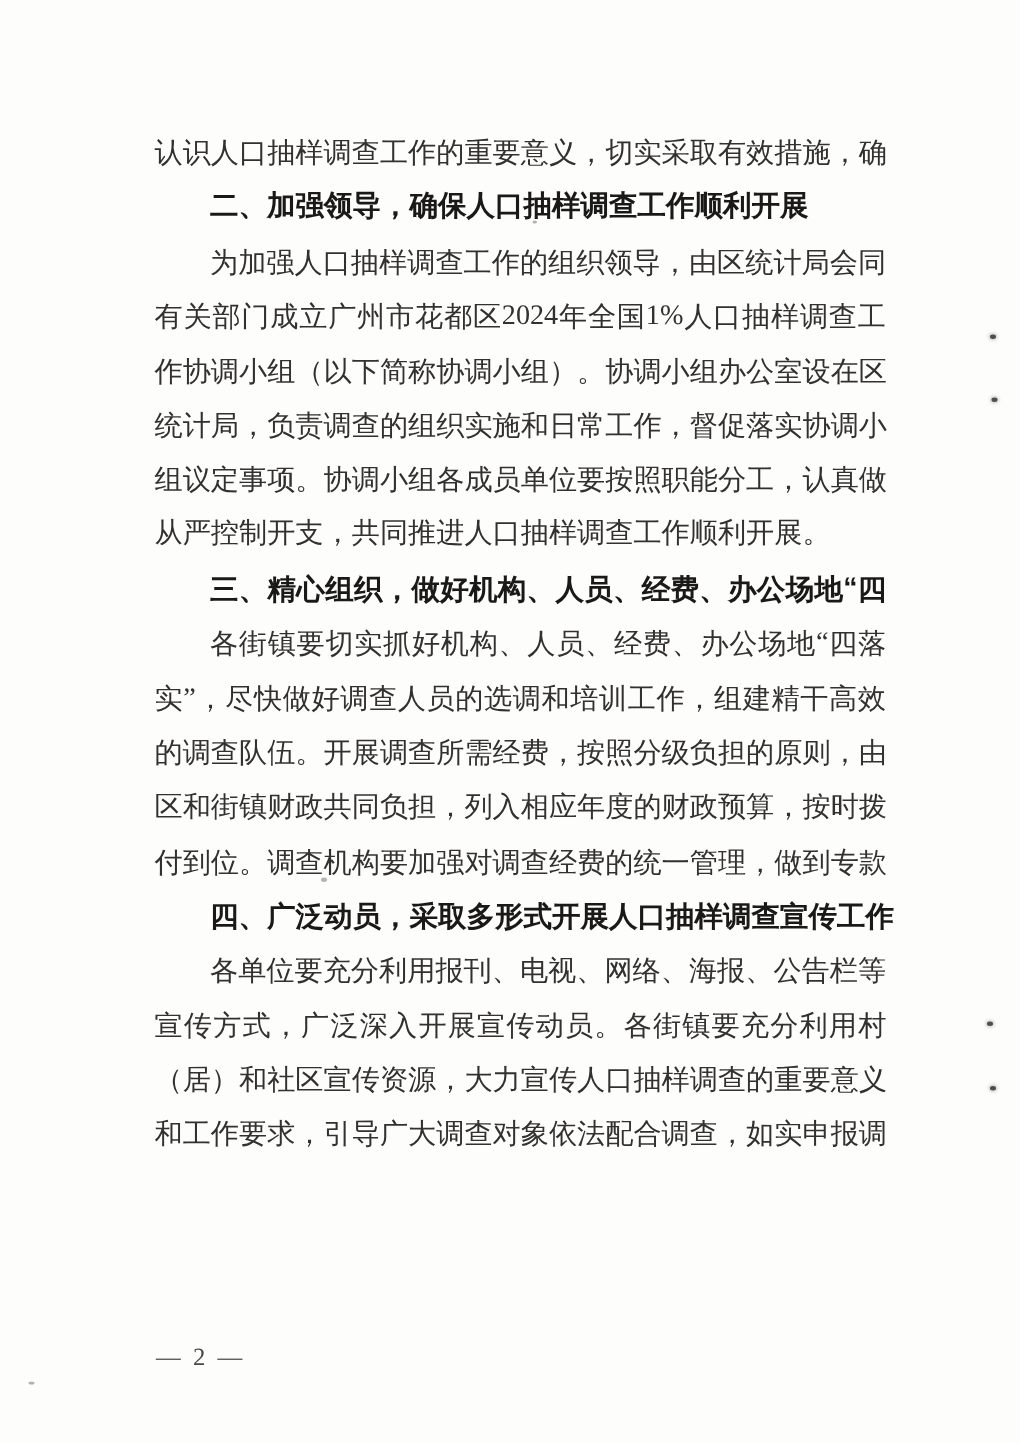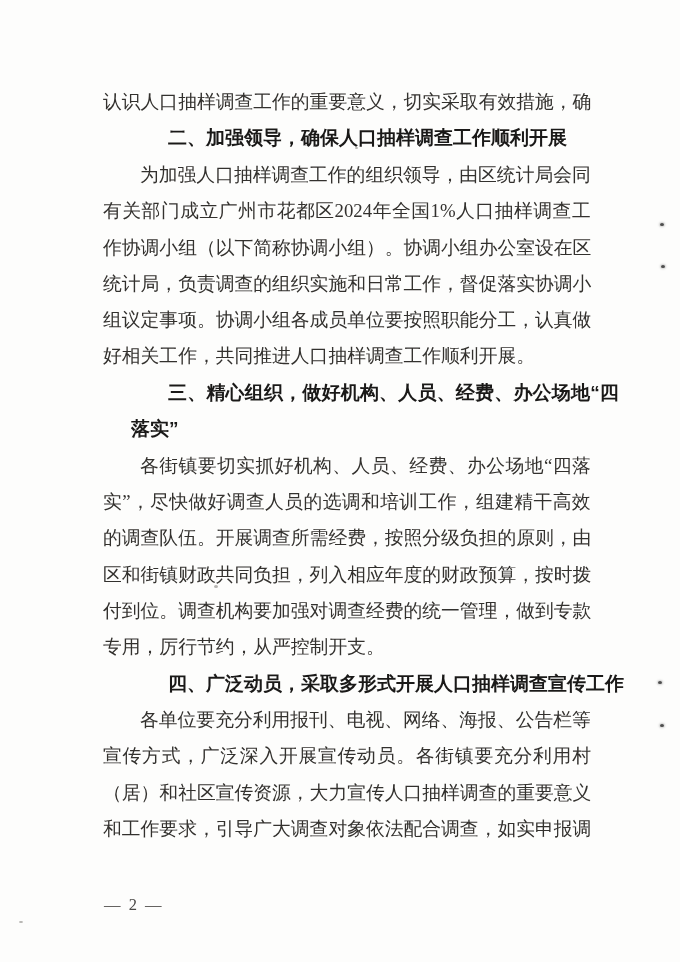--- a/index.html
+++ b/index.html
@@ -25,21 +25,21 @@
     line-height:36.35px;white-space:nowrap;
   }
   .line.justify{
     display:flex;justify-content:space-between;align-items:center;
     line-height:normal;
   }
   .line.indent{padding-left:37px;}
   .line:not(.justify).indent{padding-left:0;text-indent:37px;}
   .line.heading{
     font-family:"Liberation Sans","DejaVu Sans",sans-serif;
-    font-weight:700;font-size:19px;color:var(--heading-ink);margin-left:28px;
+    font-weight:700;font-size:19px;color:var(--heading-ink);
   }
   .page-number{
     position:absolute;left:104px;top:895px;
     font-size:16.5px;letter-spacing:2px;color:var(--page-number-ink);
     font-family:"Liberation Serif","DejaVu Serif",serif;
   }
   .speck{position:absolute;border-radius:50%;}
   .speck.dark{background:#4e4e4e;box-shadow:0 0 2px 1px rgba(120,120,120,.35);}
   .speck.faint{background:#b5b3b0;}
   .s1{left:660px;top:223px;width:4px;height:3px;}
@@ -214,21 +214,21 @@
         <span>照</span>
         <span>职</span>
         <span>能</span>
         <span>分</span>
         <span>工</span>
         <span>，</span>
         <span>认</span>
         <span>真</span>
         <span>做</span>
       </div>
-      <div class="line">好相关工作，共同推进人口抽样调查工作顺利开展。</div>
+      <div class="line">从严控制开支，共同推进人口抽样调查工作顺利开展。</div>
       <div class="line heading indent justify">
         <span>三</span>
         <span>、</span>
         <span>精</span>
         <span>心</span>
         <span>组</span>
         <span>织</span>
         <span>，</span>
         <span>做</span>
         <span>好</span>
@@ -241,21 +241,20 @@
         <span>经</span>
         <span>费</span>
         <span>、</span>
         <span>办</span>
         <span>公</span>
         <span>场</span>
         <span>地</span>
         <span>“</span>
         <span>四</span>
       </div>
-      <div class="line heading">落实”</div>
       <div class="line indent justify">
         <span>各</span>
         <span>街</span>
         <span>镇</span>
         <span>要</span>
         <span>切</span>
         <span>实</span>
         <span>抓</span>
         <span>好</span>
         <span>机</span>
@@ -380,21 +379,20 @@
         <span>统</span>
         <span>一</span>
         <span>管</span>
         <span>理</span>
         <span>，</span>
         <span>做</span>
         <span>到</span>
         <span>专</span>
         <span>款</span>
       </div>
-      <div class="line">专用，厉行节约，从严控制开支。</div>
       <div class="line heading indent justify">
         <span>四</span>
         <span>、</span>
         <span>广</span>
         <span>泛</span>
         <span>动</span>
         <span>员</span>
         <span>，</span>
         <span>采</span>
         <span>取</span>

